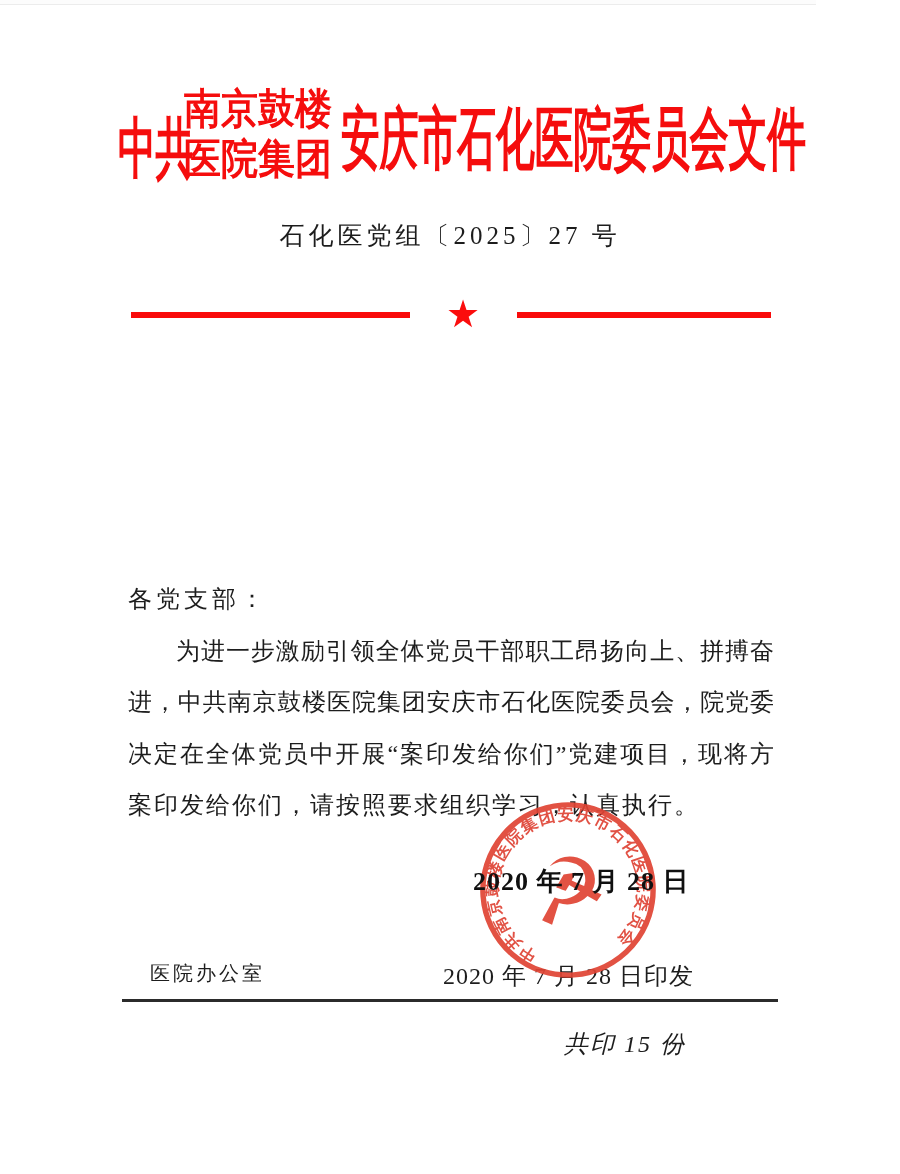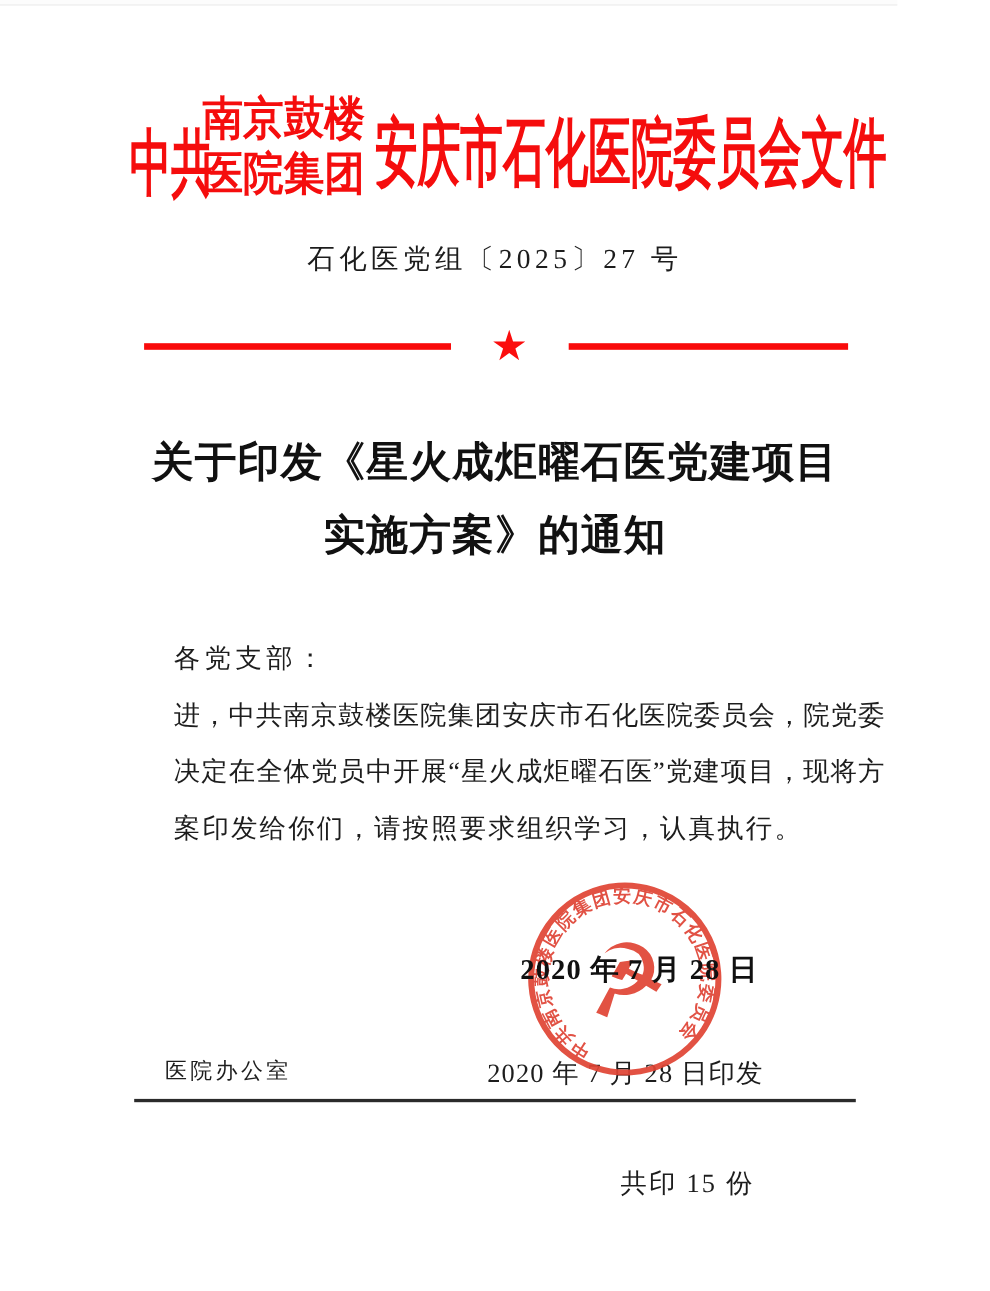--- a/index.html
+++ b/index.html
@@ -52,21 +52,21 @@
   
   .doc-title{
     position:absolute;top:388px;left:0;width:900px;
     text-align:center;font-weight:bold;font-size:38px;line-height:66px;
     color:#111;letter-spacing:1px;
   }
 
   
   .body-block{
     position:absolute;left:128px;top:574px;width:646px;
-    font-size:24px;color:#1d1d1d;margin-left:30px;
+    font-size:24px;color:#1d1d1d;
   }
   .body-line{line-height:51.5px;height:51.5px;white-space:nowrap;}
   .salutation{letter-spacing:4px;}
   .jline{text-align:justify;text-align-last:justify;white-space:normal;overflow:hidden;}
   .jline.first{text-indent:2em;}
   .lastline{letter-spacing:2px;}
 
   
   .issue-date{
     position:absolute;left:473px;top:864px;
@@ -75,21 +75,21 @@
   .seal{
     position:absolute;left:474px;top:796px;width:188px;height:188px;
     z-index:2;opacity:0.92;transform:rotate(-4deg);
   }
   .seal svg{display:block;}
 
   
   .office{position:absolute;left:150px;top:960px;font-size:20px;letter-spacing:3px;}
   .print-date{position:absolute;right:122px;top:960px;font-size:24px;letter-spacing:1px;white-space:nowrap;}
   .footer-rule{position:absolute;left:122px;top:999px;width:656px;height:3px;background:#2b2b2b;}
-  .copies{position:absolute;right:130px;top:1060px;font-size:24px;letter-spacing:2px;}
+  .copies{position:absolute;right:130px;top:1028px;font-size:24px;letter-spacing:2px;font-style:italic;}
 </style>
 </head>
 <body>
 
 <div class="page">
   <div class="page-top-edge"></div>
 
   <div class="letterhead">
     <div class="lh-prefix">中共</div>
     <div class="lh-org">
@@ -98,29 +98,26 @@
     </div>
     <div class="lh-title">安庆市石化医院委员会文件</div>
   </div>
 
   <div class="doc-number">石化医党组〔2025〕27 号</div>
 
   <div class="rule-left"></div>
   <div class="rule-star">★</div>
   <div class="rule-right"></div>
 
-  <div class="doc-title">
-    <div>关于印发《星火成炬曜石医党建项目</div>
-    <div>实施方案》的通知</div>
-  </div>
 
   <div class="body-block">
     <div class="body-line salutation">各党支部：</div>
+    <div class="body-line jline first">为进一步激励引领全体党员干部职工昂扬向上、拼搏奋</div>
     <div class="body-line jline">进，中共南京鼓楼医院集团安庆市石化医院委员会，院党委</div>
-    <div class="body-line jline">决定在全体党员中开展“星火成炬曜石医”党建项目，现将方</div>
+    <div class="body-line jline">决定在全体党员中开展“案印发给你们”党建项目，现将方</div>
     <div class="body-line lastline">案印发给你们，请按照要求组织学习，认真执行。</div>
   </div>
 
   <div class="seal">
     <svg width="188" height="188" viewBox="0 0 190 190">
       <defs>
         <path id="sealArc" d="M 59.5 156.5 A 71 71 0 1 1 130.5 156.5" fill="none"></path>
       </defs>
       <circle cx="95" cy="95" r="86" fill="none" stroke="#e04434" stroke-width="5.5"></circle>
       <text font-size="16.5" font-weight="bold" fill="#df4335" letter-spacing="1.5" font-family="Liberation Serif, DejaVu Serif, serif">

